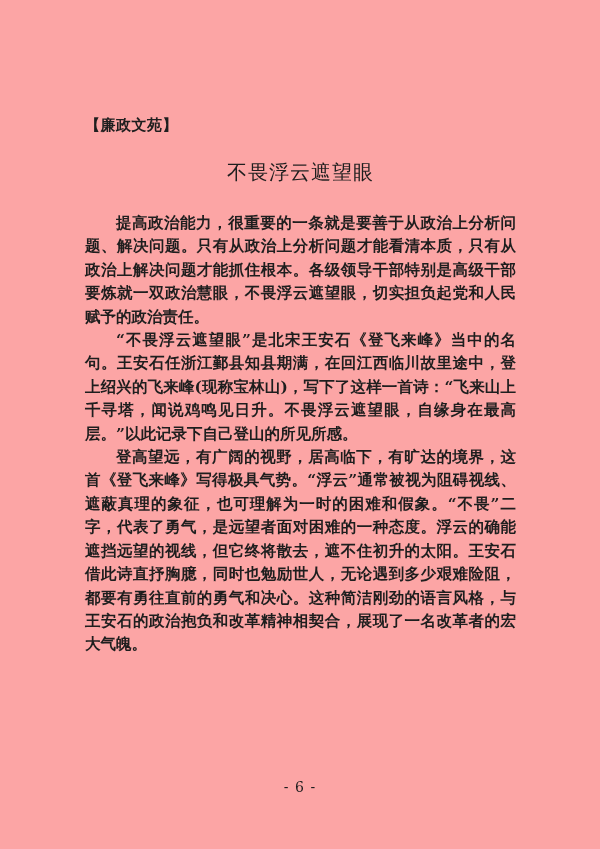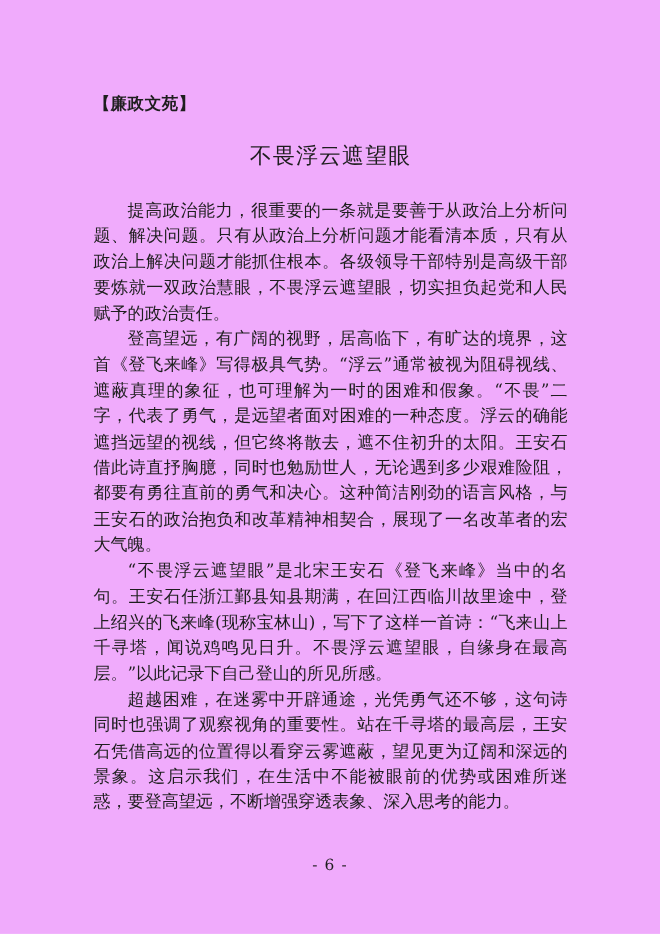--- a/index.html
+++ b/index.html
@@ -4,43 +4,44 @@
 <style>
   html, body {
     margin: 0;
     padding: 0;
     background: #ffffff;
   }
   .page {
     position: relative;
     width: 600px;
     height: 849px;
-    background: #f0abfc;
+    background: #fca5a5;
     box-sizing: border-box;
-    padding: 85px 84px 0 85px;
+    padding: 116px 84px 0 85px;
     font-family: "DejaVu Serif", "Liberation Serif", serif;
     color: #1e1e1e;
     overflow: hidden;
   }
   .section-tag {
     font-size: 15px;
     font-weight: 700;
     letter-spacing: 0.5px;
     line-height: 1.2;
   }
   .doc-title {
     margin: 26px 0 0 0;
     font-size: 20px;
     font-weight: 400;
     text-align: center;
     letter-spacing: 1px;
     line-height: 1.2;
   }
   .body-text {
     margin-top: 27px;
+    font-weight: bold;
   }
   .body-text p {
     margin: 0;
     font-size: 15.5px;
     line-height: 23.4px;
     text-align: justify;
     text-indent: 2em;
     word-break: break-all;
     overflow-wrap: break-word;
   }
@@ -59,20 +60,19 @@
 <body>
 
 <div class="page">
 
   <div class="section-tag">【廉政文苑】</div>
 
   <h1 class="doc-title">不畏浮云遮望眼</h1>
 
   <div class="body-text">
     <p>提高政治能力，很重要的一条就是要善于从政治上分析问题、解决问题。只有从政治上分析问题才能看清本质，只有从政治上解决问题才能抓住根本。各级领导干部特别是高级干部要炼就一双政治慧眼，不畏浮云遮望眼，切实担负起党和人民赋予的政治责任。</p>
+    <p>“不畏浮云遮望眼”是北宋王安石《登飞来峰》当中的名句。王安石任浙江鄞县知县期满，在回江西临川故里途中，登上绍兴的飞来峰(现称宝林山)，写下了这样一首诗：“飞来山上千寻塔，闻说鸡鸣见日升。不畏浮云遮望眼，自缘身在最高层。”以此记录下自己登山的所见所感。</p>
     <p>登高望远，有广阔的视野，居高临下，有旷达的境界，这首《登飞来峰》写得极具气势。“浮云”通常被视为阻碍视线、遮蔽真理的象征，也可理解为一时的困难和假象。“不畏”二字，代表了勇气，是远望者面对困难的一种态度。浮云的确能遮挡远望的视线，但它终将散去，遮不住初升的太阳。王安石借此诗直抒胸臆，同时也勉励世人，无论遇到多少艰难险阻，都要有勇往直前的勇气和决心。这种简洁刚劲的语言风格，与王安石的政治抱负和改革精神相契合，展现了一名改革者的宏大气魄。</p>
-    <p>“不畏浮云遮望眼”是北宋王安石《登飞来峰》当中的名句。王安石任浙江鄞县知县期满，在回江西临川故里途中，登上绍兴的飞来峰(现称宝林山)，写下了这样一首诗：“飞来山上千寻塔，闻说鸡鸣见日升。不畏浮云遮望眼，自缘身在最高层。”以此记录下自己登山的所见所感。</p>
-    <p>超越困难，在迷雾中开辟通途，光凭勇气还不够，这句诗同时也强调了观察视角的重要性。站在千寻塔的最高层，王安石凭借高远的位置得以看穿云雾遮蔽，望见更为辽阔和深远的景象。这启示我们，在生活中不能被眼前的优势或困难所迷惑，要登高望远，不断增强穿透表象、深入思考的能力。</p>
   </div>
 
   <div class="footer">- 6 -</div>
 
 </div>
 
 </body></html>

